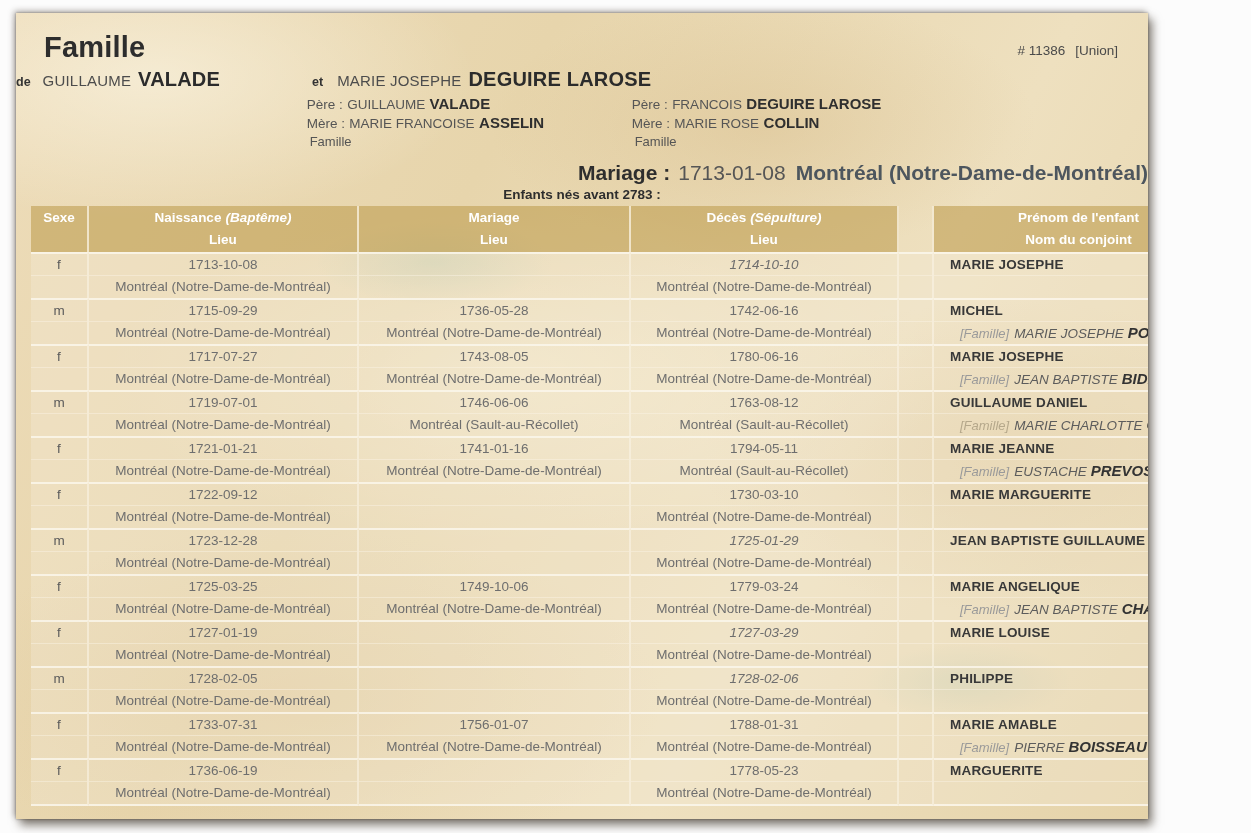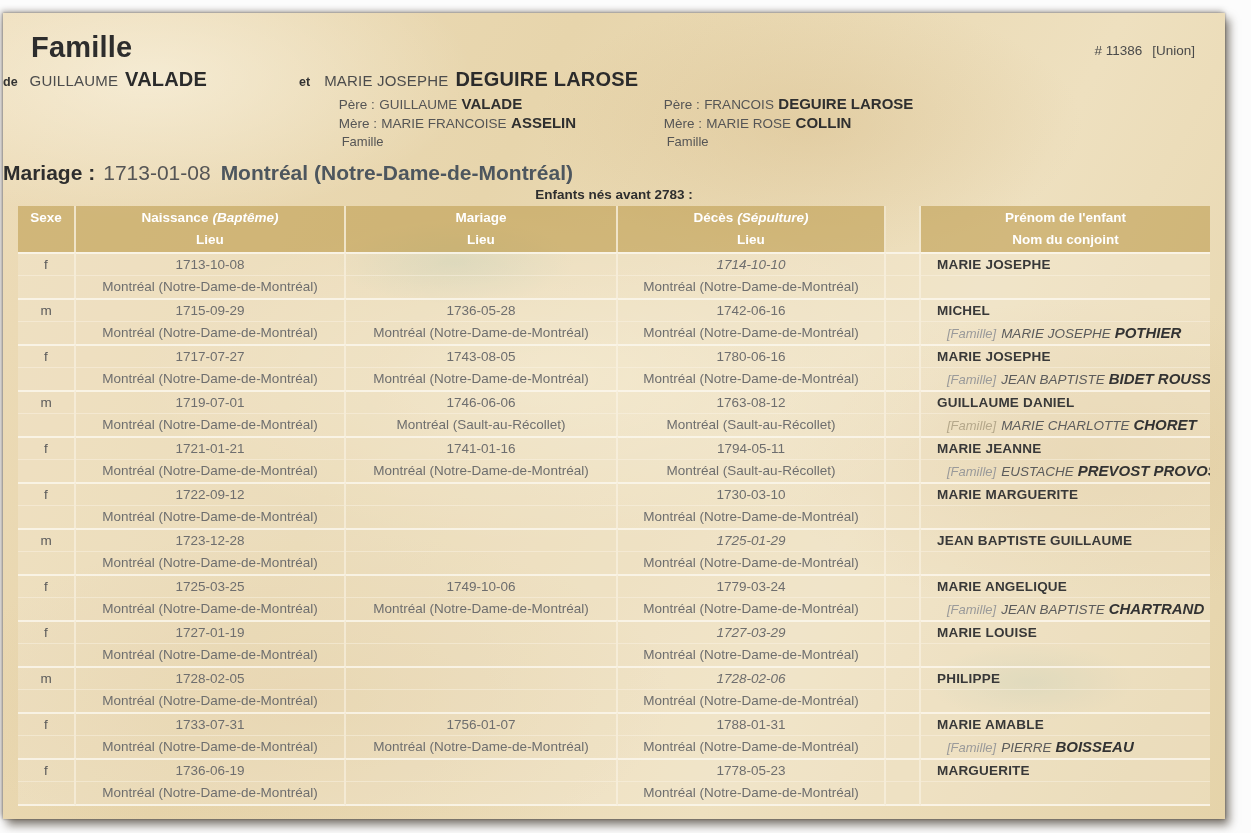--- a/index.html
+++ b/index.html
@@ -1,20 +1,20 @@
 <!DOCTYPE html>
 <html><head>
 <meta charset="utf-8">
 <style>
   * { margin:0; padding:0; box-sizing:border-box; }
   html,body { width:1251px; height:833px; background:#fcfcfc; overflow:hidden;
               font-family:"Liberation Sans", sans-serif; }
 
   .page {
-    position:absolute; left:3px; top:13px; width:1222px; height:806px; overflow:hidden;
+    position:absolute; left:16px; top:13px; width:1132px; height:806px; overflow:hidden;
     background-color:#e9d8b2;
     background-image:
       radial-gradient(ellipse 500px 220px at 12% 8%,  rgba(255,252,240,0.50), transparent 65%),
       radial-gradient(ellipse 420px 200px at 66% 14%, rgba(213,185,134,0.40), transparent 65%),
       radial-gradient(ellipse 700px 280px at 45% 45%, rgba(255,249,232,0.35), transparent 60%),
       radial-gradient(ellipse 480px 240px at 88% 55%, rgba(215,188,138,0.35), transparent 65%),
       radial-gradient(ellipse 560px 260px at 25% 85%, rgba(214,186,135,0.30), transparent 65%),
       radial-gradient(ellipse 170px 60px at 37% 31%,  rgba(110,165,150,0.20), transparent 70%),
       radial-gradient(ellipse 150px 55px at 84% 83%,  rgba(110,165,150,0.15), transparent 70%),
       linear-gradient(118deg, #eddcb9 0%, #e7d5ac 35%, #eee0bf 68%, #e5d3a9 100%);
@@ -31,21 +31,21 @@
   .cl-et { font-weight:700; font-size:12.5px; color:#333; margin:0 14px 0 92px; }
   .cl-given { font-size:15px; color:#4c4c4c; margin-right:7px; letter-spacing:0.2px; }
   .cl-surname { font-size:20px; font-weight:700; color:#2b2b2b; letter-spacing:0.2px; }
 
   .parents { margin-top:4px; display:flex; justify-content:center; gap:80px; transform:translateX(12px); }
   .parent-block { min-width:245px; line-height:17.5px; text-align:left; }
   .p-label, .p-given { font-size:13.5px; color:#555;margin-top:45px; }
   .p-surname { font-size:15px; font-weight:700; color:#2f2f2f; }
   .famille-link { font-size:13px; color:#555; margin-left:3px; cursor:pointer; display:inline-block; }
 
-  .marriage-line { margin-top:10px; text-align:left; }
+  .marriage-line { margin-top:10px; text-align:right; }
   .mar-label { font-weight:700; font-size:21px; color:#2e2e2e; }
   .mar-date  { font-size:21px; color:#555; margin:0 10px 0 8px; }
   .mar-place { font-weight:700; font-size:21px; color:#4d565e; }
 
   .caption { margin-top:2px; text-align:center; font-weight:700; font-size:13.5px; color:#2e2e2e; }
 
   table { margin:4px 15px 0; width:1192px; border-collapse:separate; border-spacing:0; table-layout:fixed; }
 
   th { background:rgba(192,159,84,0.62); vertical-align:top; padding:1px 8px;
        border-right:2px solid rgba(243,233,209,0.90); }

